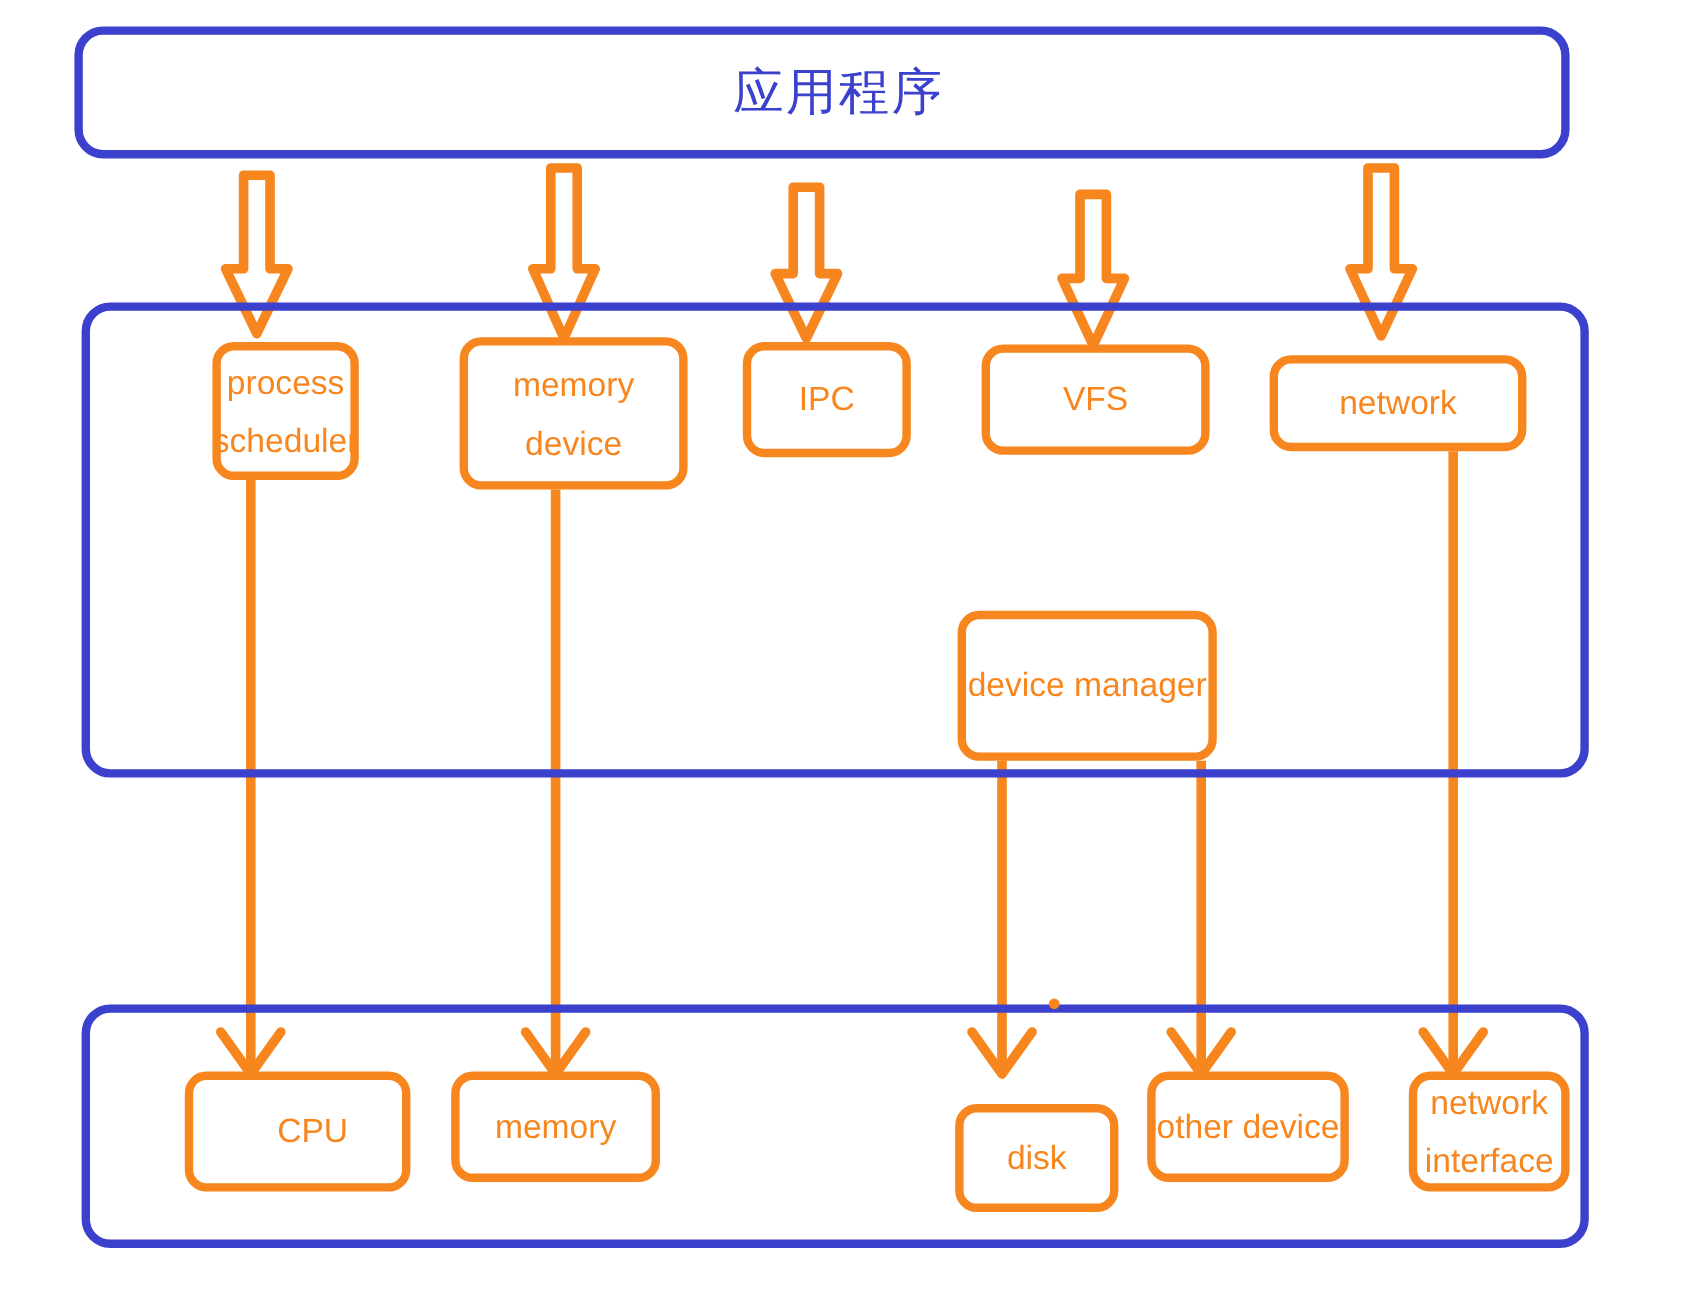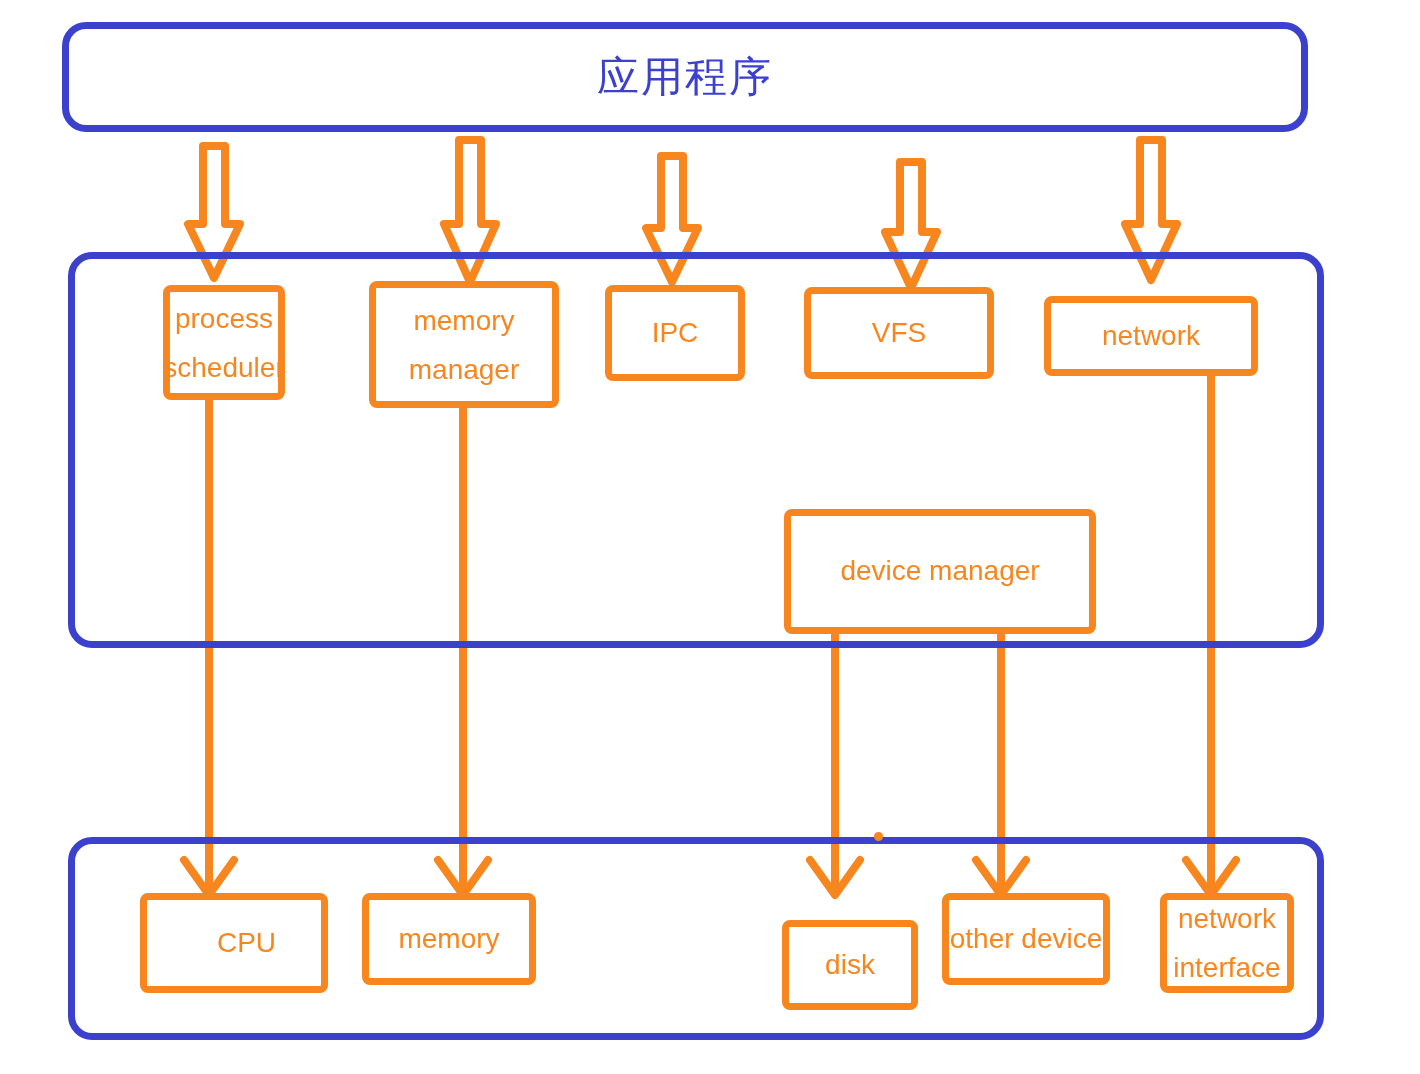--- a/index.html
+++ b/index.html
@@ -7,25 +7,26 @@
     font-family:"Liberation Sans","DejaVu Sans",sans-serif;
     width:1420px;height:1074px;overflow:hidden;position:relative;
   }
   #stage{position:absolute;left:0;top:0;width:1420px;height:1074px;}
   #svg-layer{position:absolute;left:0;top:0;width:1420px;height:1074px;}
   .layer-box{
     position:absolute;border:7px solid #3b41cc;border-radius:24px;
     background:transparent;box-sizing:border-box;
   }
   .node{
-    position:absolute;border:7px solid #f7861e;border-radius:8px;
+    position:absolute;border:7px solid #f7861e;border-radius:18px;
     box-sizing:border-box;background:#ffffff;
     display:flex;align-items:center;justify-content:center;
     color:#f7861e;text-align:center;line-height:1.45;
     white-space:nowrap;
+    margin-left:14px;
   }
   .node span{display:block;}
   .node.overflow{overflow:visible;}
   .app-title{
     color:#3b41cc;font-size:42px;letter-spacing:2px;
     font-family:"DejaVu Sans","Liberation Sans",sans-serif;
   }
   .node-label{font-size:28px;}
   .node-label.two-line{line-height:1.75;text-align:center;}
   .dot{position:absolute;width:9px;height:9px;border-radius:50%;background:#f7861e;}
@@ -78,37 +79,37 @@
   <div class="node overflow" style="left:163px;top:285px;width:122px;height:115px;">
     <span class="node-label two-line">
       <span>process</span>
       <span>scheduler</span>
     </span>
   </div>
 
   <div class="node" style="left:369px;top:281px;width:190px;height:127px;">
     <span class="node-label two-line">
       <span>memory</span>
-      <span>manager</span>
+      <span>device</span>
     </span>
   </div>
 
   <div class="node" style="left:804px;top:287px;width:190px;height:92px;">
     <span class="node-label">VFS</span>
   </div>
 
   <div class="node" style="left:605px;top:285px;width:140px;height:96px;">
     <span class="node-label">IPC</span>
   </div>
 
   <div class="node" style="left:1044px;top:296px;width:214px;height:80px;">
     <span class="node-label">network</span>
   </div>
 
-  <div class="node" style="left:784px;top:509px;width:312px;height:125px;">
+  <div class="node" style="left:784px;top:509px;width:216px;height:125px;">
     <span class="node-label">device manager</span>
   </div>
 
   <div class="node" style="left:140px;top:893px;width:188px;height:100px;padding-left:25px;">
     <span class="node-label">CPU</span>
   </div>
 
   <div class="node" style="left:362px;top:893px;width:174px;height:92px;">
     <span class="node-label">memory</span>
   </div>

